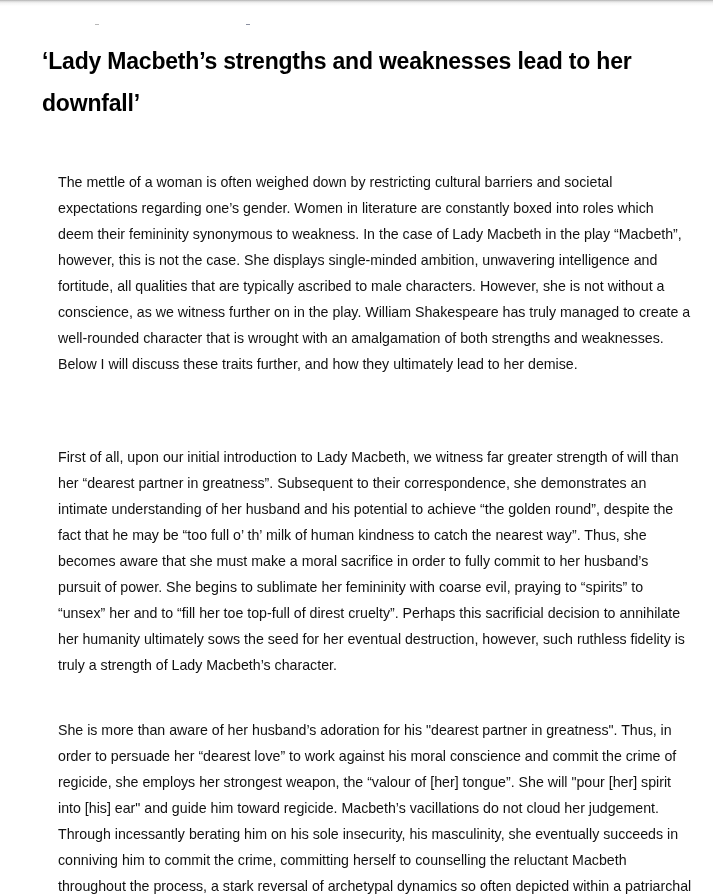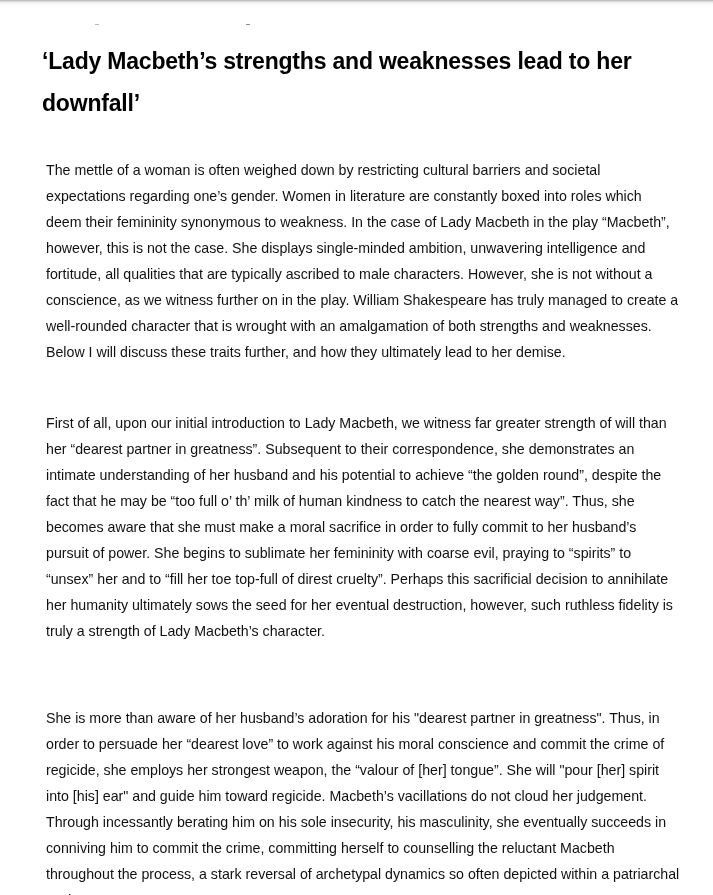--- a/index.html
+++ b/index.html
@@ -46,27 +46,27 @@
     font-size: 23px;
     font-weight: bold;
     line-height: 42px;
     letter-spacing: -0.2px;
     color: #000000;
   }
   .para {
     position: absolute;
     left: 42px;
     width: 634px;
-    margin: 4px;
+    margin: 16px;
     font-size: 14.2px;
     line-height: 26px;
     color: #111111;
   }
   .p1 { top: 153px; }
-  .p2 { top: 406px; }
+  .p2 { top: 428px; }
   .p3 { top: 701px; }
 </style>
 </head>
 <body>
 
 <div class="top-shadow"></div>
 
 <div class="page">
   <div class="tick a"></div>
   <div class="tick b"></div>

